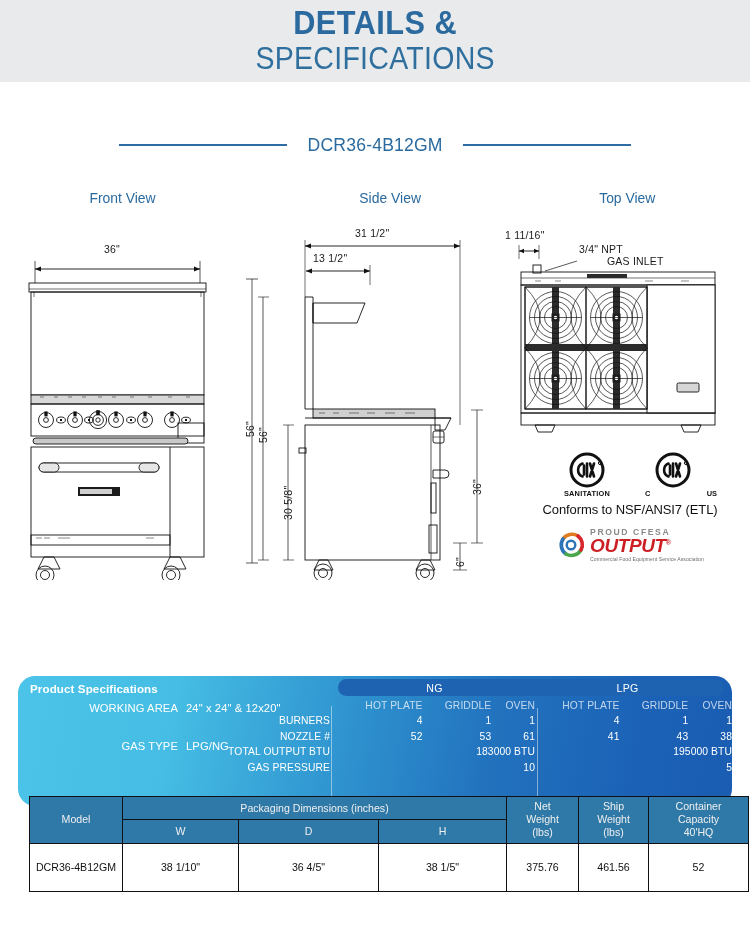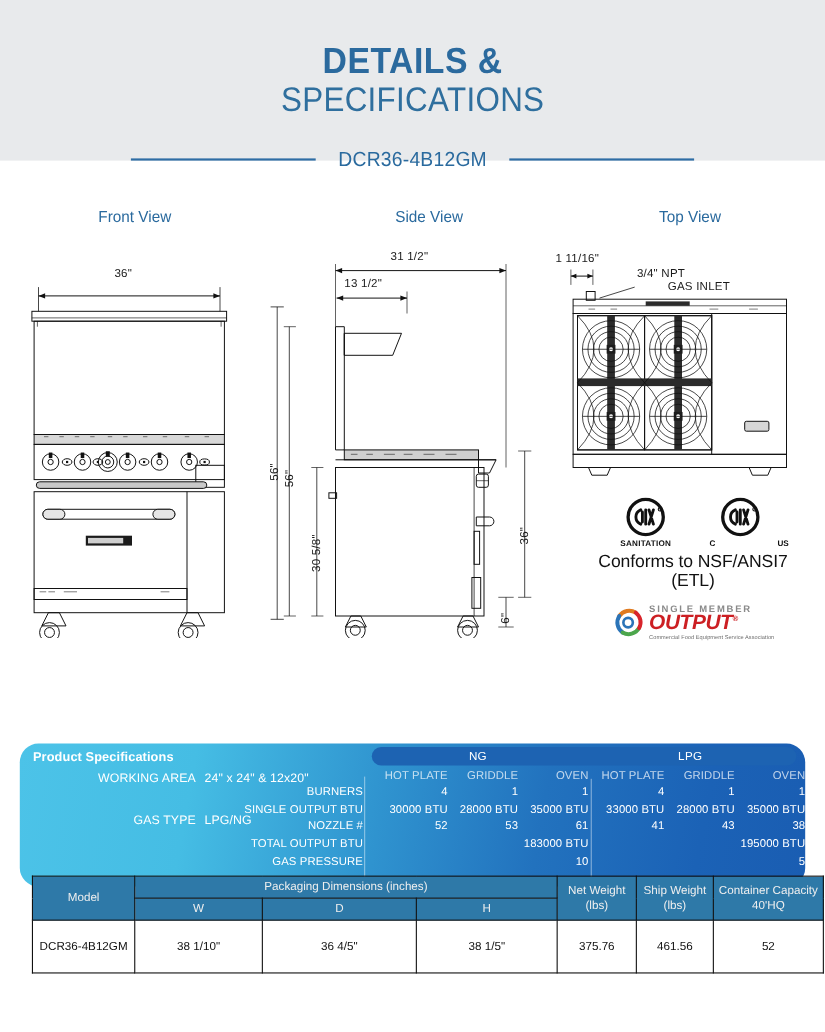--- a/index.html
+++ b/index.html
@@ -7,21 +7,21 @@
     width: 750px; height: 938px;
     background: #ffffff;
     font-family: "Liberation Sans", sans-serif;
     color: #222;
     overflow: hidden;
   }
   .page { position: relative; width: 750px; height: 938px; background:#fff; }
 
   
   .header {
-    position:absolute; left:0; top:0; width:750px; height:146px;
+    position:absolute; left:0; top:0; width:750px; height:82px;
     background:#e8eaec;
     display:flex; flex-direction:column; align-items:center; justify-content:center;
   }
   .header-l1 {
     font-family:"Liberation Sans", sans-serif;
     font-weight:bold; font-size:33px; letter-spacing:.5px;
     color:#2b6a9e; line-height:1.05;
     transform: scaleX(.93);
   }
   .header-l2 {
@@ -60,21 +60,21 @@
   
   .certs { position:absolute; left:530px; top:452px; width:200px; }
   .cert-row { display:flex; gap:34px; justify-content:center; align-items:flex-start; }
   .csa { width:52px; text-align:center; }
   .csa-mark { position:relative; width:36px; height:36px; margin:0 auto; }
   .csa-mark svg { display:block; }
   .csa-cap { font-size:7.4px; letter-spacing:.2px; margin-top:1px; font-weight:bold; color:#111;}
   .csa-cus { font-size:7.4px; font-weight:bold; color:#111; position:relative; width:66px; margin-top:1px;}
   .csa-cus .l { position:absolute; left:-2px; top:0; }
   .csa-cus .r { position:absolute; right:-4px; top:0; }
-  .conforms { text-align:center; font-size:16px; color:#111; margin-top:4px; letter-spacing:-.1px;}
+  .conforms { text-align:center; font-size:13px; color:#111; margin-top:4px; letter-spacing:-.1px;}
   .cfesa { margin-top:10px; display:flex; align-items:center; justify-content:center; gap:4px; }
   .cfesa-swirl { width:30px; height:30px; flex:0 0 auto; }
   .cfesa-txt { text-align:left; }
   .cfesa-pm { font-size:8.6px; font-weight:bold; color:#8a8a8a; letter-spacing:1.6px; }
   .cfesa-main { font-size:19px; font-weight:bold; color:#cc1f23; letter-spacing:-.4px; line-height:.95;
                 font-style:italic; }
   .cfesa-main sup { font-size:7px; vertical-align:super; }
   .cfesa-tag { font-size:5.1px; color:#6d6d6d; letter-spacing:.05px; margin-top:1px;}
 
   
@@ -106,21 +106,21 @@
   .sp-grid td { font-size:10.3px; color:#ffffff; padding:0.5px 0; letter-spacing:.1px;
                 text-align:right; white-space:nowrap; line-height:1.42; }
   .sp-grid td.rowlab { text-align:right; padding-right:8px; width:140px; }
   .sp-grid td.sub { color:rgba(255,255,255,.72); }
 
   
   .pkg { position:absolute; left:29px; top:796px; width:669px; }
   .pkg table { border-collapse:collapse; width:669px; table-layout:fixed; }
   .pkg th, .pkg td { border:1px solid #111; text-align:center; color:#111; }
   .pkg th { background:#2e79a8; color:#efefef; font-weight:normal; font-size:10.6px;
-            padding:3px 1px; line-height:1.25; }
+            padding:3px 11px; line-height:1.25; }
   .pkg td { font-size:10.6px; background:#fff; height:48px; }
   .pkg .th-tall { height:38px; }
 </style>
 </head>
 <body>
 
 <div class="page">
 
   <div class="header">
     <div class="header-l1">DETAILS &amp;</div>
@@ -475,21 +475,21 @@
       <div class="cfesa-swirl">
         <svg width="30" height="30" viewBox="0 0 30 30">
           <path d="M22 6 a11 11 0 0 0 -15 3" fill="none" stroke="#e07b20" stroke-width="3.6" stroke-linecap="round"></path>
           <path d="M7 9 a11 11 0 0 0 3 15" fill="none" stroke="#2b74b8" stroke-width="3.6" stroke-linecap="round"></path>
           <path d="M10 24 a11 11 0 0 0 15 -4" fill="none" stroke="#4ca64c" stroke-width="3.6" stroke-linecap="round"></path>
           <path d="M25 20 a11 11 0 0 0 -3 -14" fill="none" stroke="#d8242b" stroke-width="3.6" stroke-linecap="round"></path>
           <circle cx="15" cy="15" r="4.3" fill="none" stroke="#2b74b8" stroke-width="2.4"></circle>
         </svg>
       </div>
       <div class="cfesa-txt">
-        <div class="cfesa-pm">SINGLE MEMBER</div>
+        <div class="cfesa-pm">PROUD CFESA</div>
         <div class="cfesa-main"><span>OUTPUT</span><sup>®</sup></div>
         <div class="cfesa-tag">Commercial Food Equipment Service Association</div>
       </div>
     </div>
   </div>
 
   <div class="specpanel">
     <div class="sp-title">Product Specifications</div>
 
     <div class="sp-left">
@@ -527,29 +527,20 @@
         <tr>
           <td class="rowlab">BURNERS</td>
           <td>4</td>
           <td>1</td>
           <td>1</td>
           <td>4</td>
           <td>1</td>
           <td>1</td>
         </tr>
 
-        <tr>
-          <td class="rowlab">SINGLE OUTPUT BTU</td>
-          <td>30000 BTU</td>
-          <td>28000 BTU</td>
-          <td>35000 BTU</td>
-          <td>33000 BTU</td>
-          <td>28000 BTU</td>
-          <td>35000 BTU</td>
-        </tr>
 
         <tr>
           <td class="rowlab">NOZZLE #</td>
           <td>52</td>
           <td>53</td>
           <td>61</td>
           <td>41</td>
           <td>43</td>
           <td>38</td>
         </tr>

